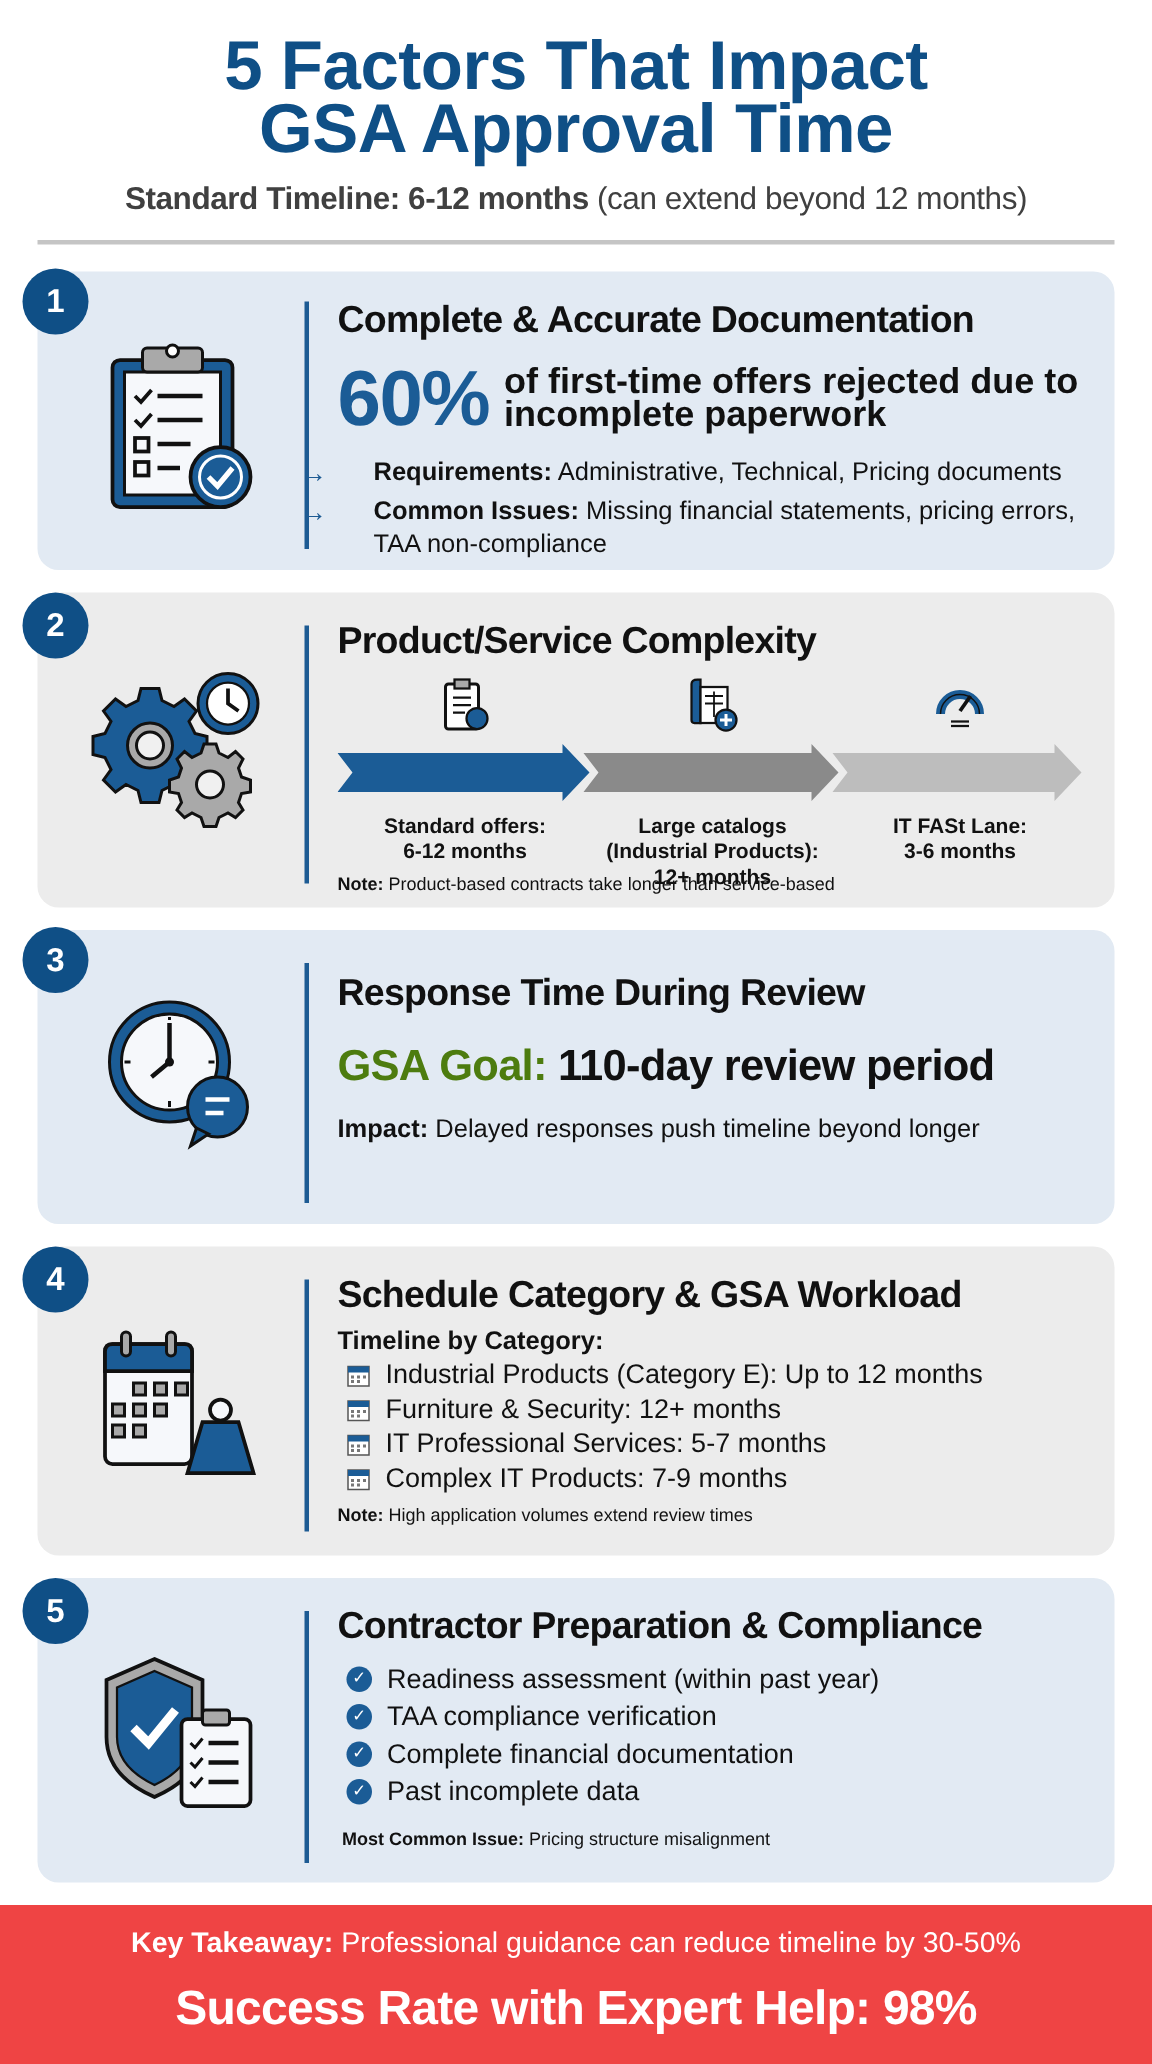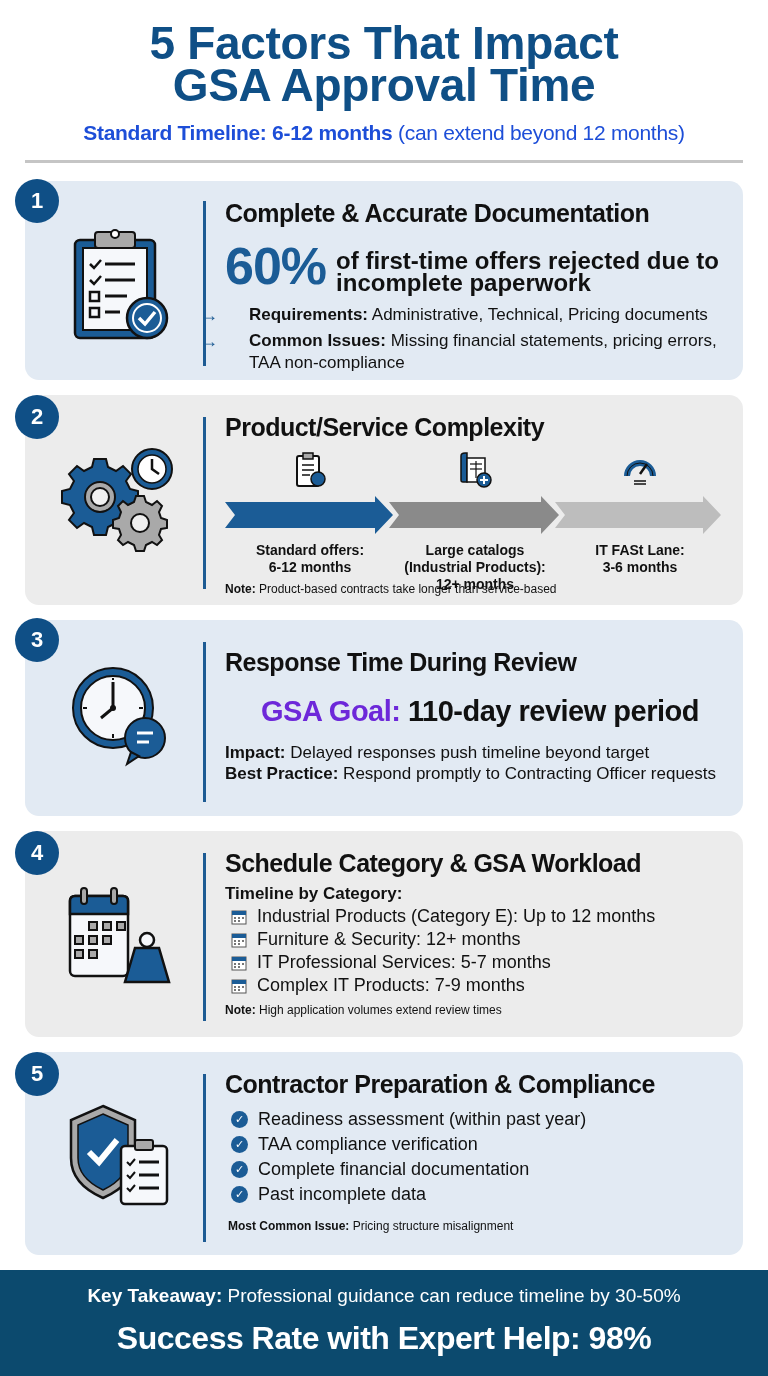--- a/index.html
+++ b/index.html
@@ -1,66 +1,66 @@
 <!DOCTYPE html>
 <html><head>
 <meta charset="utf-8">
 <style>
   * { box-sizing: border-box; margin: 0; padding: 0; }
   html, body { width: 768px; height: 1376px; background: #ffffff; overflow: hidden; }
   body { font-family: "Liberation Sans", "DejaVu Sans", sans-serif; color: #111; position: relative; }
 
   .header { position: absolute; left: 0; top: 0; width: 768px; height: 165px; text-align: center; }
   .title { position: absolute; left: 0; right: 0; top: 22px; font-size: 46px; line-height: 42px; font-weight: bold; color: #0f4f86; letter-spacing: -0.3px; }
-  .subtitle { position: absolute; left: 0; right: 0; top: 121px; font-size: 21px; font-weight: bold; color: #1d4ed8; letter-spacing: -0.3px; }
+  .subtitle { position: absolute; left: 0; right: 0; top: 121px; font-size: 21px; font-weight: bold; color: #404040; letter-spacing: -0.3px; }
   .subtitle .rest { font-weight: normal; }
   .rule { position: absolute; left: 25px; right: 25px; top: 160px; height: 3px; background: #c5c5c5; }
 
   .card { position: absolute; left: 25px; width: 718px; border-radius: 14px; }
   .card.blue { background: #e2eaf3; }
   .card.gray { background: #ececec; }
   .badge { position: absolute; left: -10px; top: 0; width: 44px; height: 44px; border-radius: 50%; background: #0f4f86; color: #fff; font-size: 22px; font-weight: bold; text-align: center; line-height: 44px; }
   .vline { position: absolute; left: 178px; width: 3px; background: #1d5b93; }
   .icon-area { position: absolute; left: 20px; width: 150px; display: flex; align-items: center; justify-content: center; }
   .content { position: absolute; left: 200px; right: 14px; }
   .card-title { font-size: 25px; font-weight: bold; color: #111; letter-spacing: -0.5px; white-space: nowrap; }
 
   
-  .stat-row { display: flex; align-items: flex-end; margin-top: 10px; }
+  .stat-row { display: flex; align-items: center; margin-top: 10px; }
   .big-stat { font-size: 52px; font-weight: bold; color: #1b5c96; line-height: 56px; letter-spacing: -1px; }
   .stat-text { font-size: 24px; font-weight: bold; margin-left: 10px; line-height: 22px; }
   .arrow-row { position: relative; font-size: 17px; line-height: 22px; padding-left: 24px; margin-top: 4px; }
   .arrow-row .arr { position: absolute; left: -25px; top: 0; color: #1d5b93; font-size: 18px; }
   .lbl { font-weight: bold; }
 
   
   .timeline { position: relative; height: 130px; margin-top: 8px; }
   .tl-item { position: absolute; top: 0; width: 170px; text-align: center; }
   .tl-icon { height: 40px; display: flex; justify-content: center; align-items: center; }
   .tl-arrow { position: absolute; top: 46px; height: 38px; }
   .tl-label { position: absolute; top: 92px; width: 170px; text-align: center; font-size: 14px; font-weight: bold; line-height: 17px; }
   .note { font-size: 12px; }
 
   
   .goal { font-size: 29px; font-weight: bold; margin-top: 18px; letter-spacing: -0.5px; }
-  .goal .accent { color: #6d28d9; margin-left: 36px; }
+  .goal .accent { color: #4d7c0f; }
   .para { font-size: 17px; line-height: 21px; }
 
   
   .sub-h { font-size: 17px; font-weight: bold; margin-top: 6px; }
   .cat-list { list-style: none; margin-top: 1px; }
   .cat-list li { display: flex; align-items: center; font-size: 18px; line-height: 23px; padding-left: 6px; }
   .cal-mini { width: 16px; height: 16px; margin-right: 10px; flex-shrink: 0; }
 
   
   .check-list { list-style: none; margin-top: 8px; }
   .check-list li { display: flex; align-items: center; font-size: 18px; line-height: 25px; padding-left: 6px; }
   .check-dot { width: 17px; height: 17px; border-radius: 50%; background: #1b5c96; color: #fff; font-size: 11px; line-height: 17px; text-align: center; margin-right: 10px; flex-shrink: 0; }
 
-  .footer { position: absolute; left: 0; top: 1270px; width: 768px; height: 106px; background: #0c4a6e; color: #fff; text-align: center; }
+  .footer { position: absolute; left: 0; top: 1270px; width: 768px; height: 106px; background: #ef4444; color: #fff; text-align: center; }
   .footer .kt { position: absolute; left: 0; right: 0; top: 15px; font-size: 19px; }
   .footer .kt .lbl { font-weight: bold; }
   .footer .sr { position: absolute; left: 0; right: 0; top: 50px; font-size: 32px; font-weight: bold; letter-spacing: -0.5px; }
 </style>
 </head>
 <body>
 
 <div class="header">
   <div class="title">
     <div>5 Factors That Impact</div>
@@ -212,22 +212,21 @@
       <circle cx="80" cy="78" r="20" fill="#1b5c96" stroke="#111" stroke-width="2"></circle>
       <path d="M66 92 L62 104 L74 96 Z" fill="#1b5c96" stroke="#111" stroke-width="2"></path>
       <line x1="72" y1="73" x2="88" y2="73" stroke="#fff" stroke-width="3"></line>
       <line x1="72" y1="82" x2="84" y2="82" stroke="#fff" stroke-width="3"></line>
     </svg>
   </div>
   <div class="vline" style="top:22px;height:160px;"></div>
   <div class="content" style="top:28px;">
     <div class="card-title">Response Time During Review</div>
     <div class="goal"><span class="accent">GSA Goal:</span><span> 110-day review period</span></div>
-    <div class="para" style="margin-top:14px;"><span class="lbl">Impact:</span><span> Delayed responses push timeline beyond target</span></div>
-    <div class="para"><span class="lbl">Best Practice:</span><span> Respond promptly to Contracting Officer requests</span></div>
+    <div class="para" style="margin-top:14px;"><span class="lbl">Impact:</span><span> Delayed responses push timeline beyond longer</span></div>
   </div>
 </div>
 
 <div class="card gray" style="top:831px;height:206px;">
   <div class="badge" style="top:0px;">4</div>
   <div class="icon-area" style="top:45px;height:120px;">
     <svg width="110" height="105" viewBox="0 0 110 105">
       <rect x="5" y="12" width="58" height="80" rx="5" fill="#f6f8fb" stroke="#111" stroke-width="2.5"></rect>
       <path d="M5 17 Q5 12 10 12 L58 12 Q63 12 63 17 L63 30 L5 30 Z" fill="#1b5c96" stroke="#111" stroke-width="2.5"></path>
       <rect x="16" y="4" width="6" height="16" rx="3" fill="#a9a9a9" stroke="#111" stroke-width="2"></rect>

